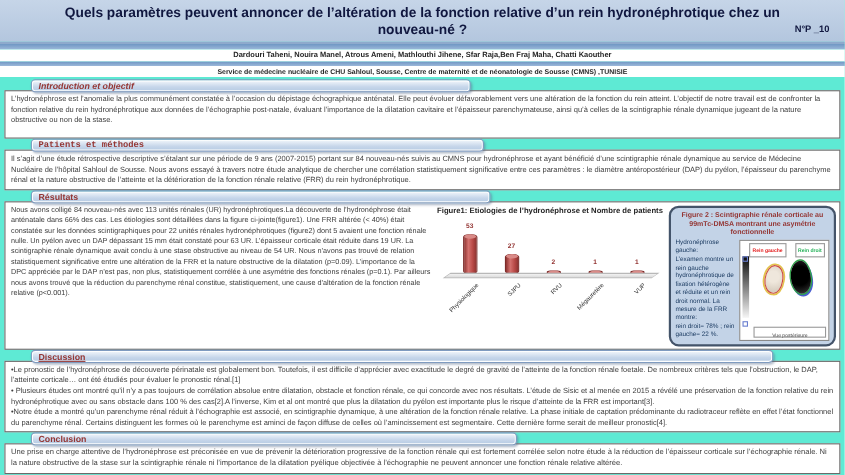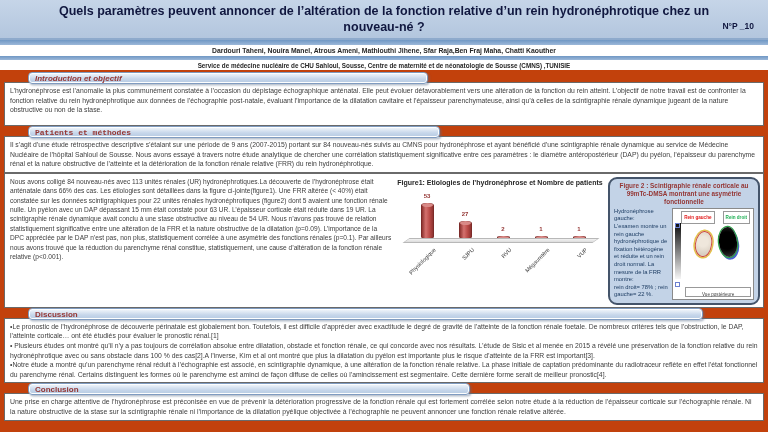--- a/index.html
+++ b/index.html
@@ -1,18 +1,18 @@
 <!DOCTYPE html>
 <html><head>
 <meta charset="utf-8">
 <style>
   * { margin:0; padding:0; box-sizing:border-box; }
   html,body { width:768px; height:432px; overflow:hidden; background:#fff;
     font-family:"Liberation Sans", sans-serif; }
-  .poster { width:768px; height:432px; background:#c2410c; position:relative; }
+  .poster { width:768px; height:432px; background:#5eead4; position:relative; }
 
   
   .titlebar { height:40px; background:linear-gradient(#c6d5e8,#b3c6de);
     border-bottom:2px solid #8eaacc; position:relative; text-align:center;
     padding:3px 30px 0 30px; }
   .title { font-size:12.5px; font-weight:bold; color:#10173f; line-height:16px;
     max-width:700px; margin:0 auto; }
   .poster-num { position:absolute; right:14px; top:21px; font-size:8.5px;
     font-weight:bold; color:#10173f; }
   .strip { height:5px; background:linear-gradient(#6f97c4,#9cb8d9); }
@@ -23,21 +23,21 @@
     font-weight:bold; color:#262626; padding-top:2px; }
 
   
   .content { padding:2px 4px 0 4px; }
   .tab { height:12px; margin-left:24px; margin-bottom:-2px; position:relative; z-index:5;
     border:1px solid #7f9bc0; border-radius:4px;
     background:linear-gradient(#f4f8fc,#c6d6ea 60%,#b6cbe3);
     box-shadow:1.5px 1.5px 2px rgba(90,110,140,.45), inset 0 0 0 1px #fdfefe;
     font-size:8px; font-weight:bold; color:#943634; padding:1px 0 0 6px; }
   .tab.w-intro{ width:400px;font-style:italic; } .tab.w-methods{ width:412px;font-family:Liberation Mono, monospace; }
-  .tab.w-results{ width:418px; } .tab.w-discussion{ width:675px; }
+  .tab.w-results{ width:418px; } .tab.w-discussion{ width:675px;text-decoration:underline; }
   .tab.w-conclusion{ width:442px; }
   .box { border:1px solid #6a6a6a; background:#fff; padding:3px 5px;
     font-size:6.8px; line-height:9.6px; color:#3d3d3d; position:relative; z-index:1; }
   .box.intro { min-height:44px; }
   .box.methods { min-height:34px; }
   .box.conclusion { min-height:26px; font-size:6.9px; }
 
   
   .box.results { min-height:100px; display:flex; gap:4px; padding:3px 3px 2px 5px; }
   .results-text { width:392px; font-size:6.6px; line-height:9.4px; color:#3d3d3d; }
@@ -115,20 +115,23 @@
     <div class="tab w-intro">
       <span>Introduction et objectif</span>
     </div>
     <div class="box intro">L’hydronéphrose est l’anomalie la plus communément constatée à l’occasion du dépistage échographique anténatal. Elle peut évoluer défavorablement vers une altération de la fonction du rein atteint. L’objectif de notre travail est de confronter la fonction relative du rein hydronéphrotique aux  données de l’échographie post-natale, évaluant l’importance de la dilatation cavitaire et l’épaisseur parenchymateuse, ainsi qu’à celles de la scintigraphie rénale dynamique jugeant de la nature obstructive ou non de la stase.</div>
 
     <div class="tab w-methods">
       <span>Patients et méthodes</span>
     </div>
     <div class="box methods">Il s’agit d’une étude rétrospective descriptive s’étalant sur une période de 9 ans (2007-2015) portant sur 84 nouveau-nés suivis au CMNS pour hydronéphrose et ayant bénéficié d’une scintigraphie rénale dynamique au service de Médecine Nucléaire de l’hôpital Sahloul de Sousse. Nous avons essayé à travers notre étude analytique de chercher une corrélation statistiquement significative entre ces paramètres : le diamètre antéropostérieur (DAP) du pyélon, l’épaisseur du parenchyme rénal et  la nature obstructive de l’atteinte et la détérioration de la fonction rénale relative (FRR) du rein hydronéphrotique.</div>
 
+    <div class="tab w-results">
+      <span>Résultats</span>
+    </div>
     <div class="box results">
       <div class="results-text">Nous avons colligé 84 nouveau-nés avec 113 unités rénales (UR) hydronéphrotiques.La découverte de l’hydronéphrose était anténatale dans 66% des cas. Les étiologies sont détaillées dans la figure ci-jointe(figure1). Une FRR  altérée (&lt; 40%) était constatée sur les données scintigraphiques pour  22 unités rénales hydronéphrotiques (figure2) dont 5 avaient une fonction rénale nulle. Un pyélon avec un DAP dépassant 15 mm était constaté pour 63 UR. L’épaisseur corticale était réduite dans 19 UR. La scintigraphie rénale dynamique avait conclu à une stase obstructive au niveau de 54 UR. Nous n’avons pas trouvé de relation statistiquement significative entre une altération de la FRR et la nature obstructive de la dilatation (p=0.09). L’importance de la DPC appréciée par le DAP n’est pas, non plus, statistiquement corrélée à une asymétrie des fonctions rénales (p=0.1). Par ailleurs nous avons trouvé que la réduction du parenchyme rénal constitue, statistiquement, une cause d’altération de la fonction rénale relative (p&lt;0.001).</div>
 
       <div class="fig1">
         <div class="fig1-title">Figure1: Etiologies de l’hydronéphrose et Nombre de patients</div>
         <div class="chart-area">
           <div class="bars-row" id="bars-row">
               <div class="bar-col">
                 <div class="bar-value">53</div>
                 <div class="bar" style="height: 36px;"></div>

